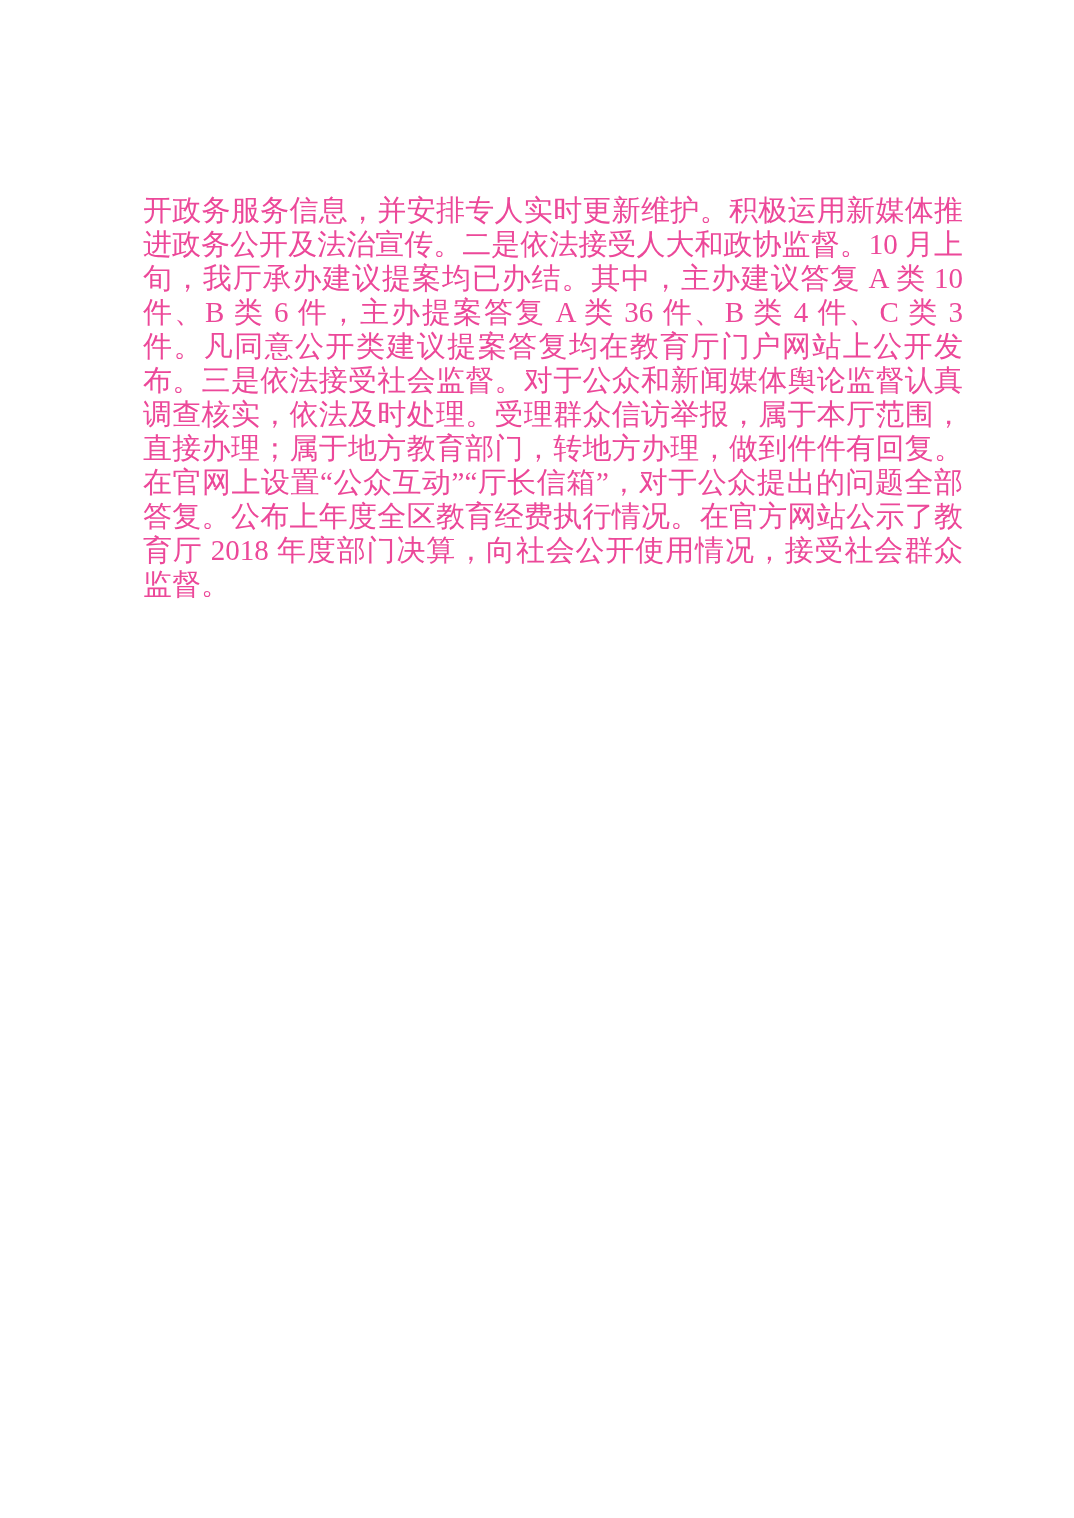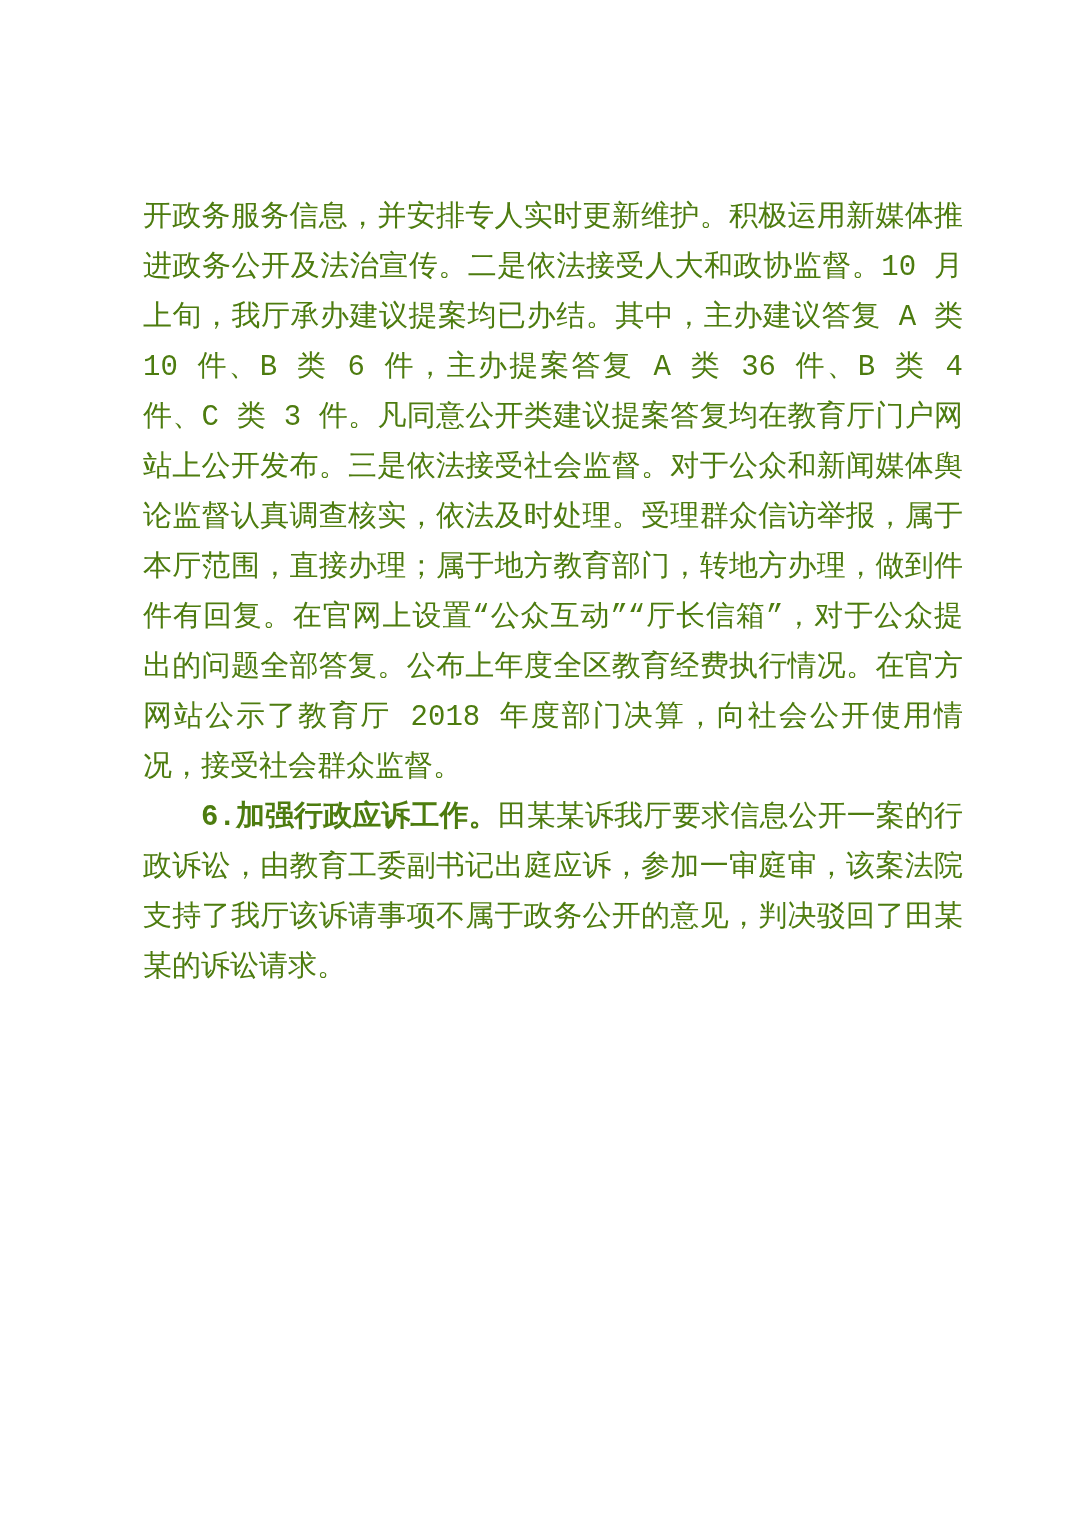--- a/index.html
+++ b/index.html
@@ -13,37 +13,36 @@
     width: 1074px;
     height: 1518px;
     background: #ffffff;
     overflow: hidden;
   }
   .doc-body {
     position: absolute;
     left: 143px;
     top: 193px;
     width: 820px;
-    font-family: Liberation Mono, monospace;
+    font-family: Liberation Serif, serif;
     font-size: 29px;
-    line-height: 50px;
-    color: #4d7c0f;
+    line-height: 34px;
+    color: #ec4899;
     text-align: justify;
   }
   .para {
     text-align: justify;
     word-break: break-all;
   }
   .para.indent {
     text-indent: 2em;
   }
   .run { font-weight: normal; }
   .run.bold { font-weight: 700; }
 </style>
 </head>
 <body>
 
 <div class="page">
   <div class="doc-body">
       <p class="para"><span class="run">开政务服务信息，并安排专人实时更新维护。积极运用新媒体推进政务公开及法治宣传。二是依法接受人大和政协监督。10 月上旬，我厅承办建议提案均已办结。其中，主办建议答复 A 类 10 件、B 类 6 件，主办提案答复 A 类 36 件、B 类 4 件、C 类 3 件。凡同意公开类建议提案答复均在教育厅门户网站上公开发布。三是依法接受社会监督。对于公众和新闻媒体舆论监督认真调查核实，依法及时处理。受理群众信访举报，属于本厅范围，直接办理；属于地方教育部门，转地方办理，做到件件有回复。在官网上设置“公众互动”“厅长信箱”，对于公众提出的问题全部答复。公布上年度全区教育经费执行情况。在官方网站公示了教育厅 2018 年度部门决算，向社会公开使用情况，接受社会群众监督。</span></p>
-      <p class="para indent"><span class="run bold">6.加强行政应诉工作。</span><span class="run">田某某诉我厅要求信息公开一案的行政诉讼，由教育工委副书记出庭应诉，参加一审庭审，该案法院支持了我厅该诉请事项不属于政务公开的意见，判决驳回了田某某的诉讼请求。</span></p>
     </div>
 </div>
 
 </body></html>

